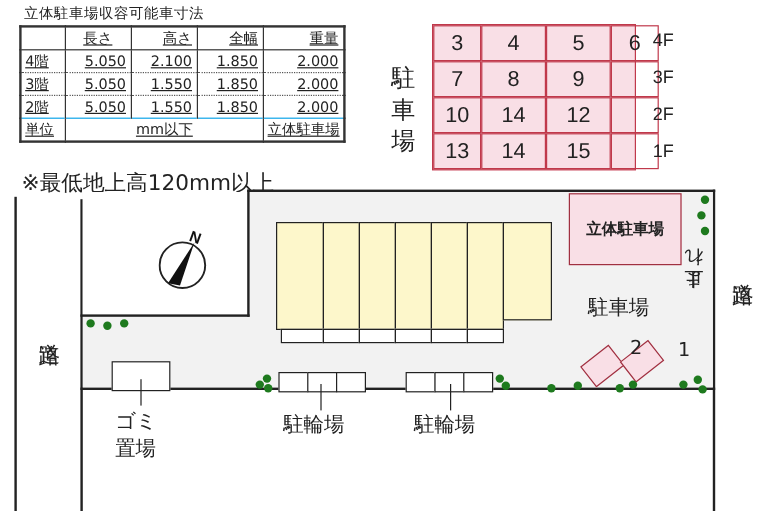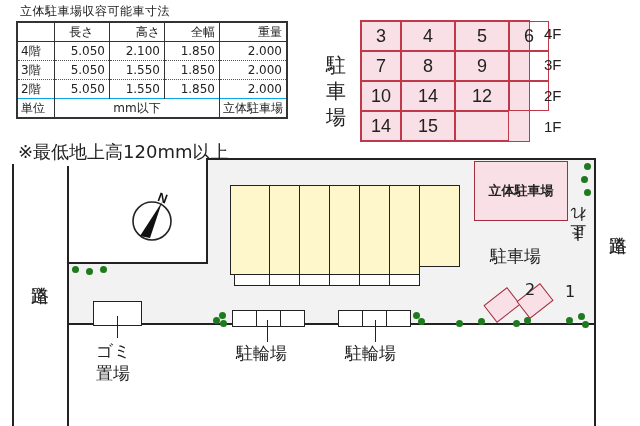--- a/index.html
+++ b/index.html
@@ -8,21 +8,21 @@
     background: #ffffff;
     font-family: "DejaVu Sans", "Liberation Sans", sans-serif;
     color: #222;
   }
   .abs { position: absolute; }
 
   
   .spec-title { left: 20px; top: 3px; font-size: 12px; color: #222; letter-spacing: 0.5px; }
   table.spec {
     position: absolute; left: 16px; top: 21px; border-collapse: collapse;
-    border: 2px solid #333; font-size: 12px;
+    border: 2px solid #333; font-size: 12px; text-decoration: underline;
   }
   table.spec td {
     border-left: 1px solid #333; border-right: 1px solid #333;
     border-top: 1px dotted #555; border-bottom: 1px dotted #555;
     height: 18px; padding: 0 3px; text-align: center; white-space: nowrap;
   }
   table.spec tr.hdr td { border-bottom: 1px solid #333; }
   table.spec tr.unit td { border-top: 1px solid #0ea5e9; }
   table.spec td.c0 { width: 30px; text-align: left; padding-left: 3px; }
   table.spec td.num { width: 47px; text-align: right; padding-right: 4px; }
@@ -109,20 +109,21 @@
   <div class="cell">5</div>
   <div class="cell">6</div>
   <div class="cell">7</div>
   <div class="cell">8</div>
   <div class="cell">9</div>
   <div class="cell"></div>
   <div class="cell">10</div>
   <div class="cell">14</div>
   <div class="cell">12</div>
   <div class="cell"></div>
+  <div class="cell">13</div>
   <div class="cell">14</div>
   <div class="cell">15</div>
   <div class="cell"></div>
 </div>
 <div class="abs floor" style="top:25px">4F</div>
 <div class="abs floor" style="top:56px">3F</div>
 <div class="abs floor" style="top:87px">2F</div>
 <div class="abs floor" style="top:118px">1F</div>
 
 <div class="abs vline" style="left:12px; top:164px; height:262px;"></div>

